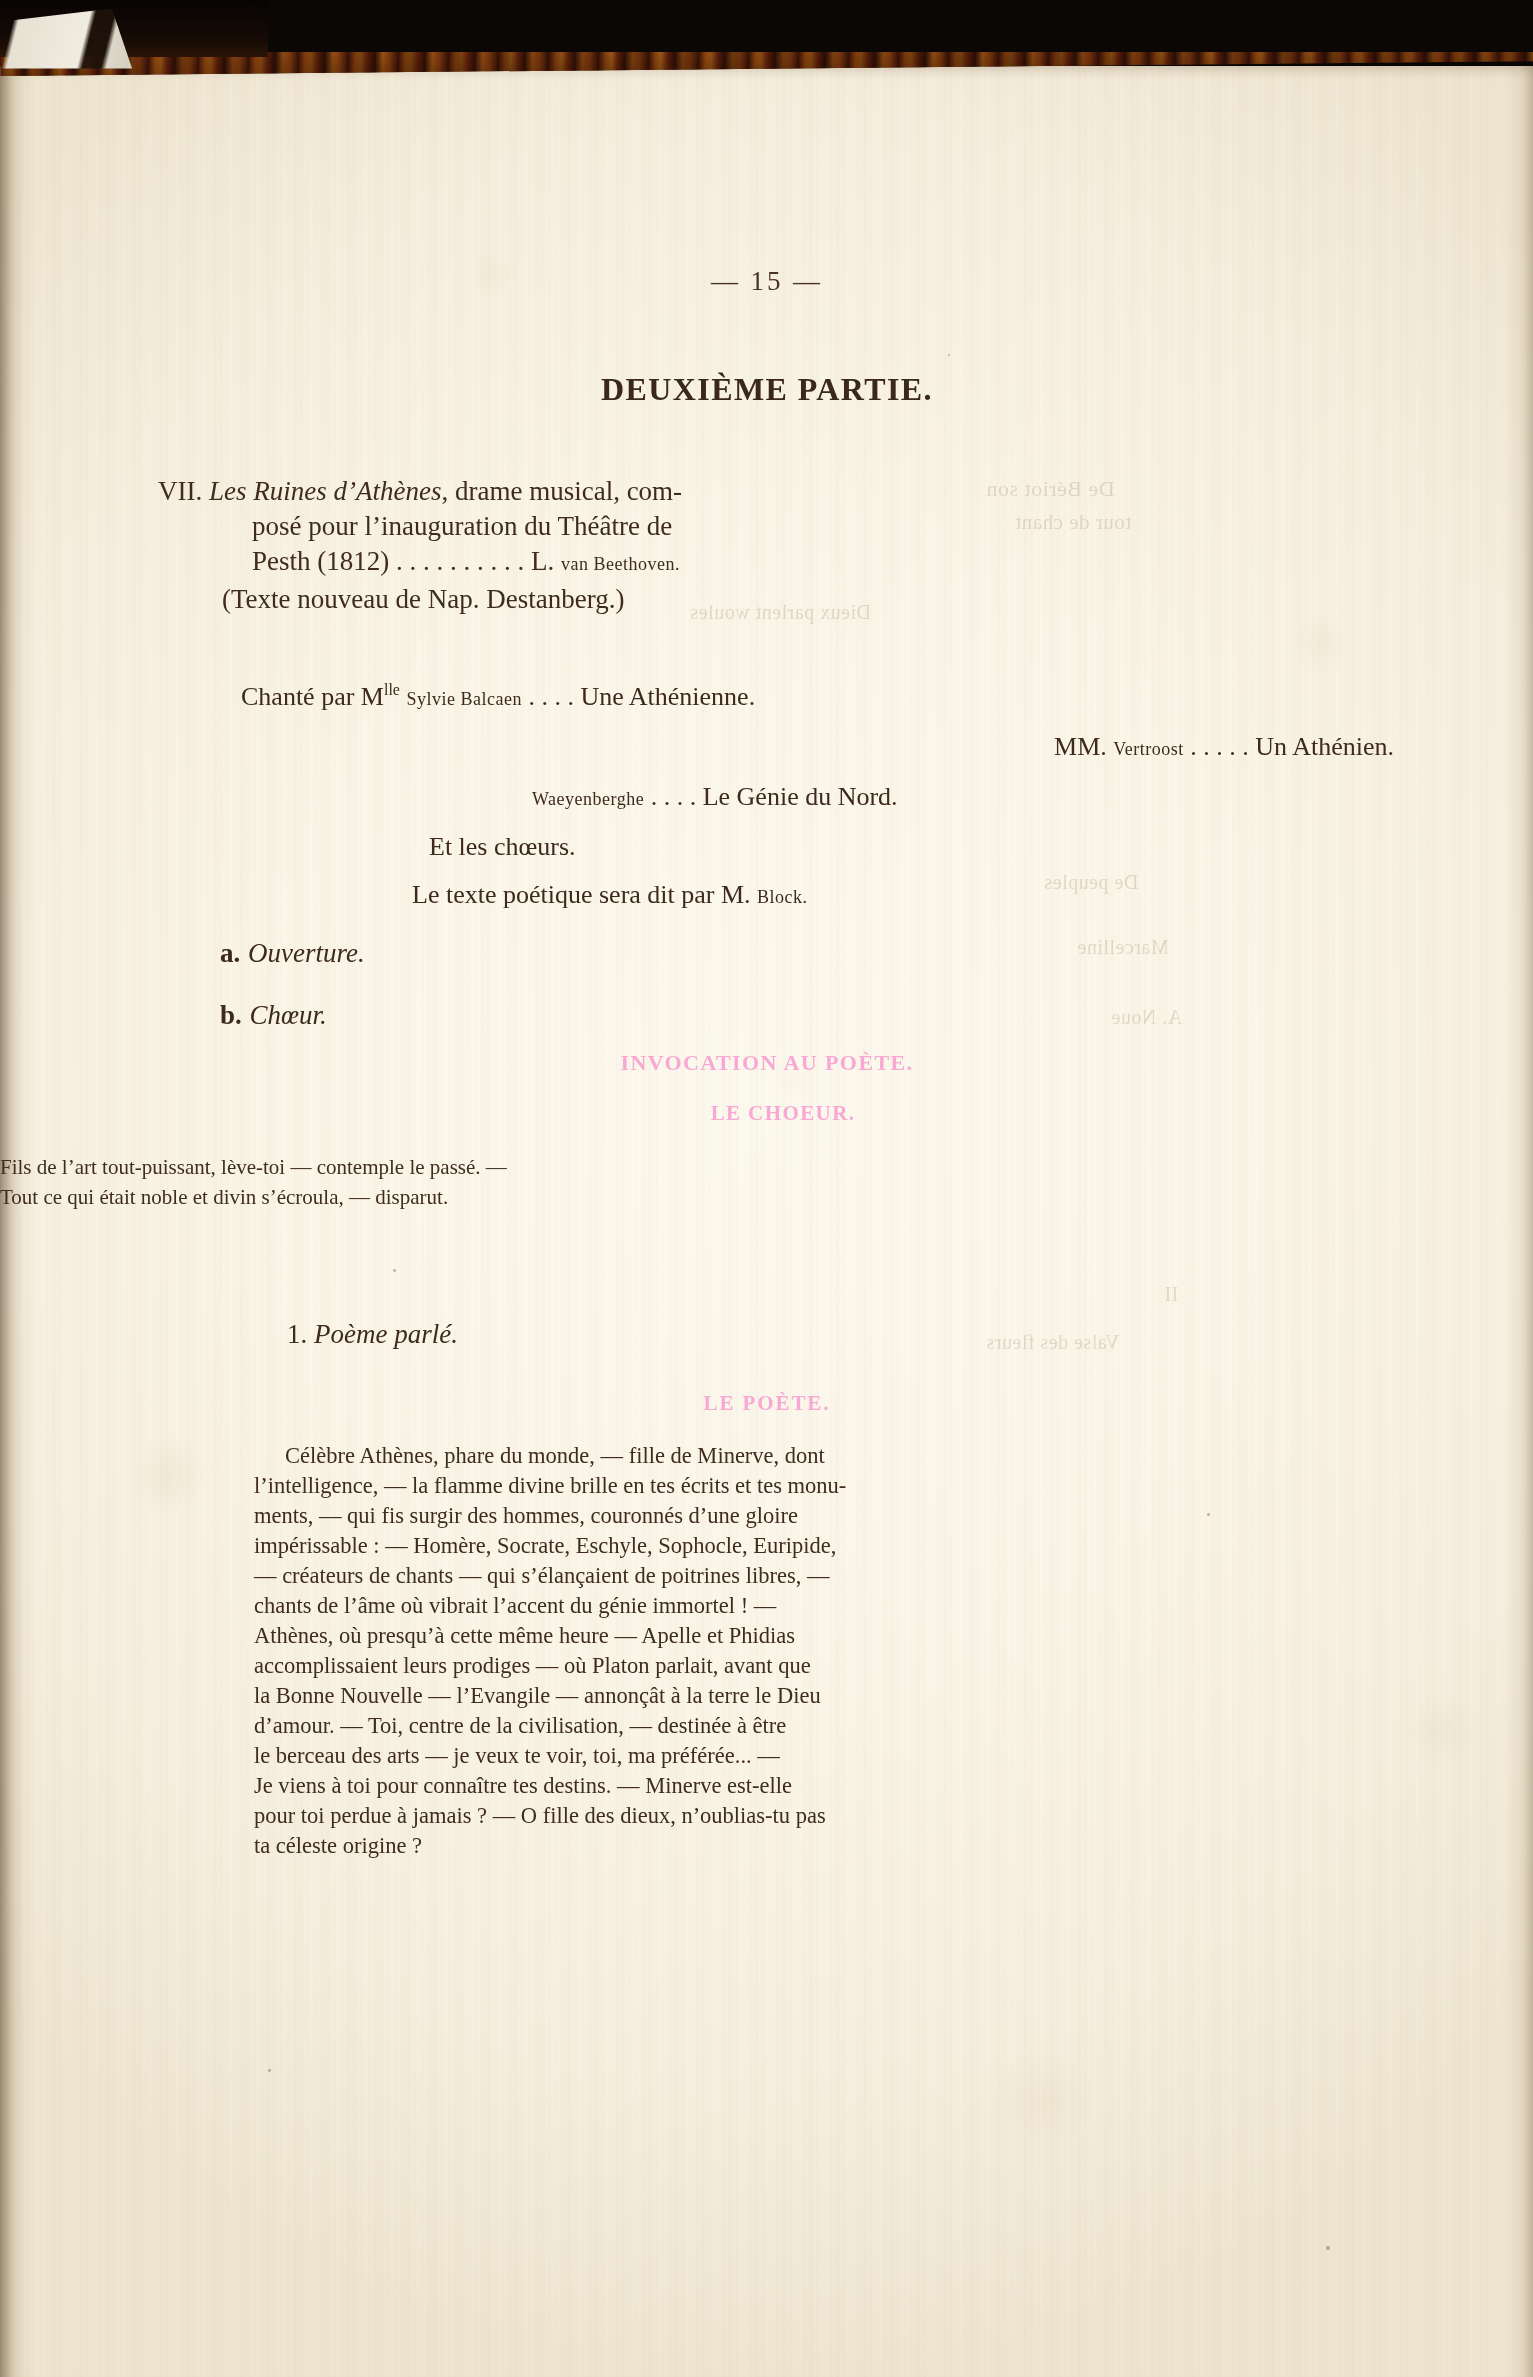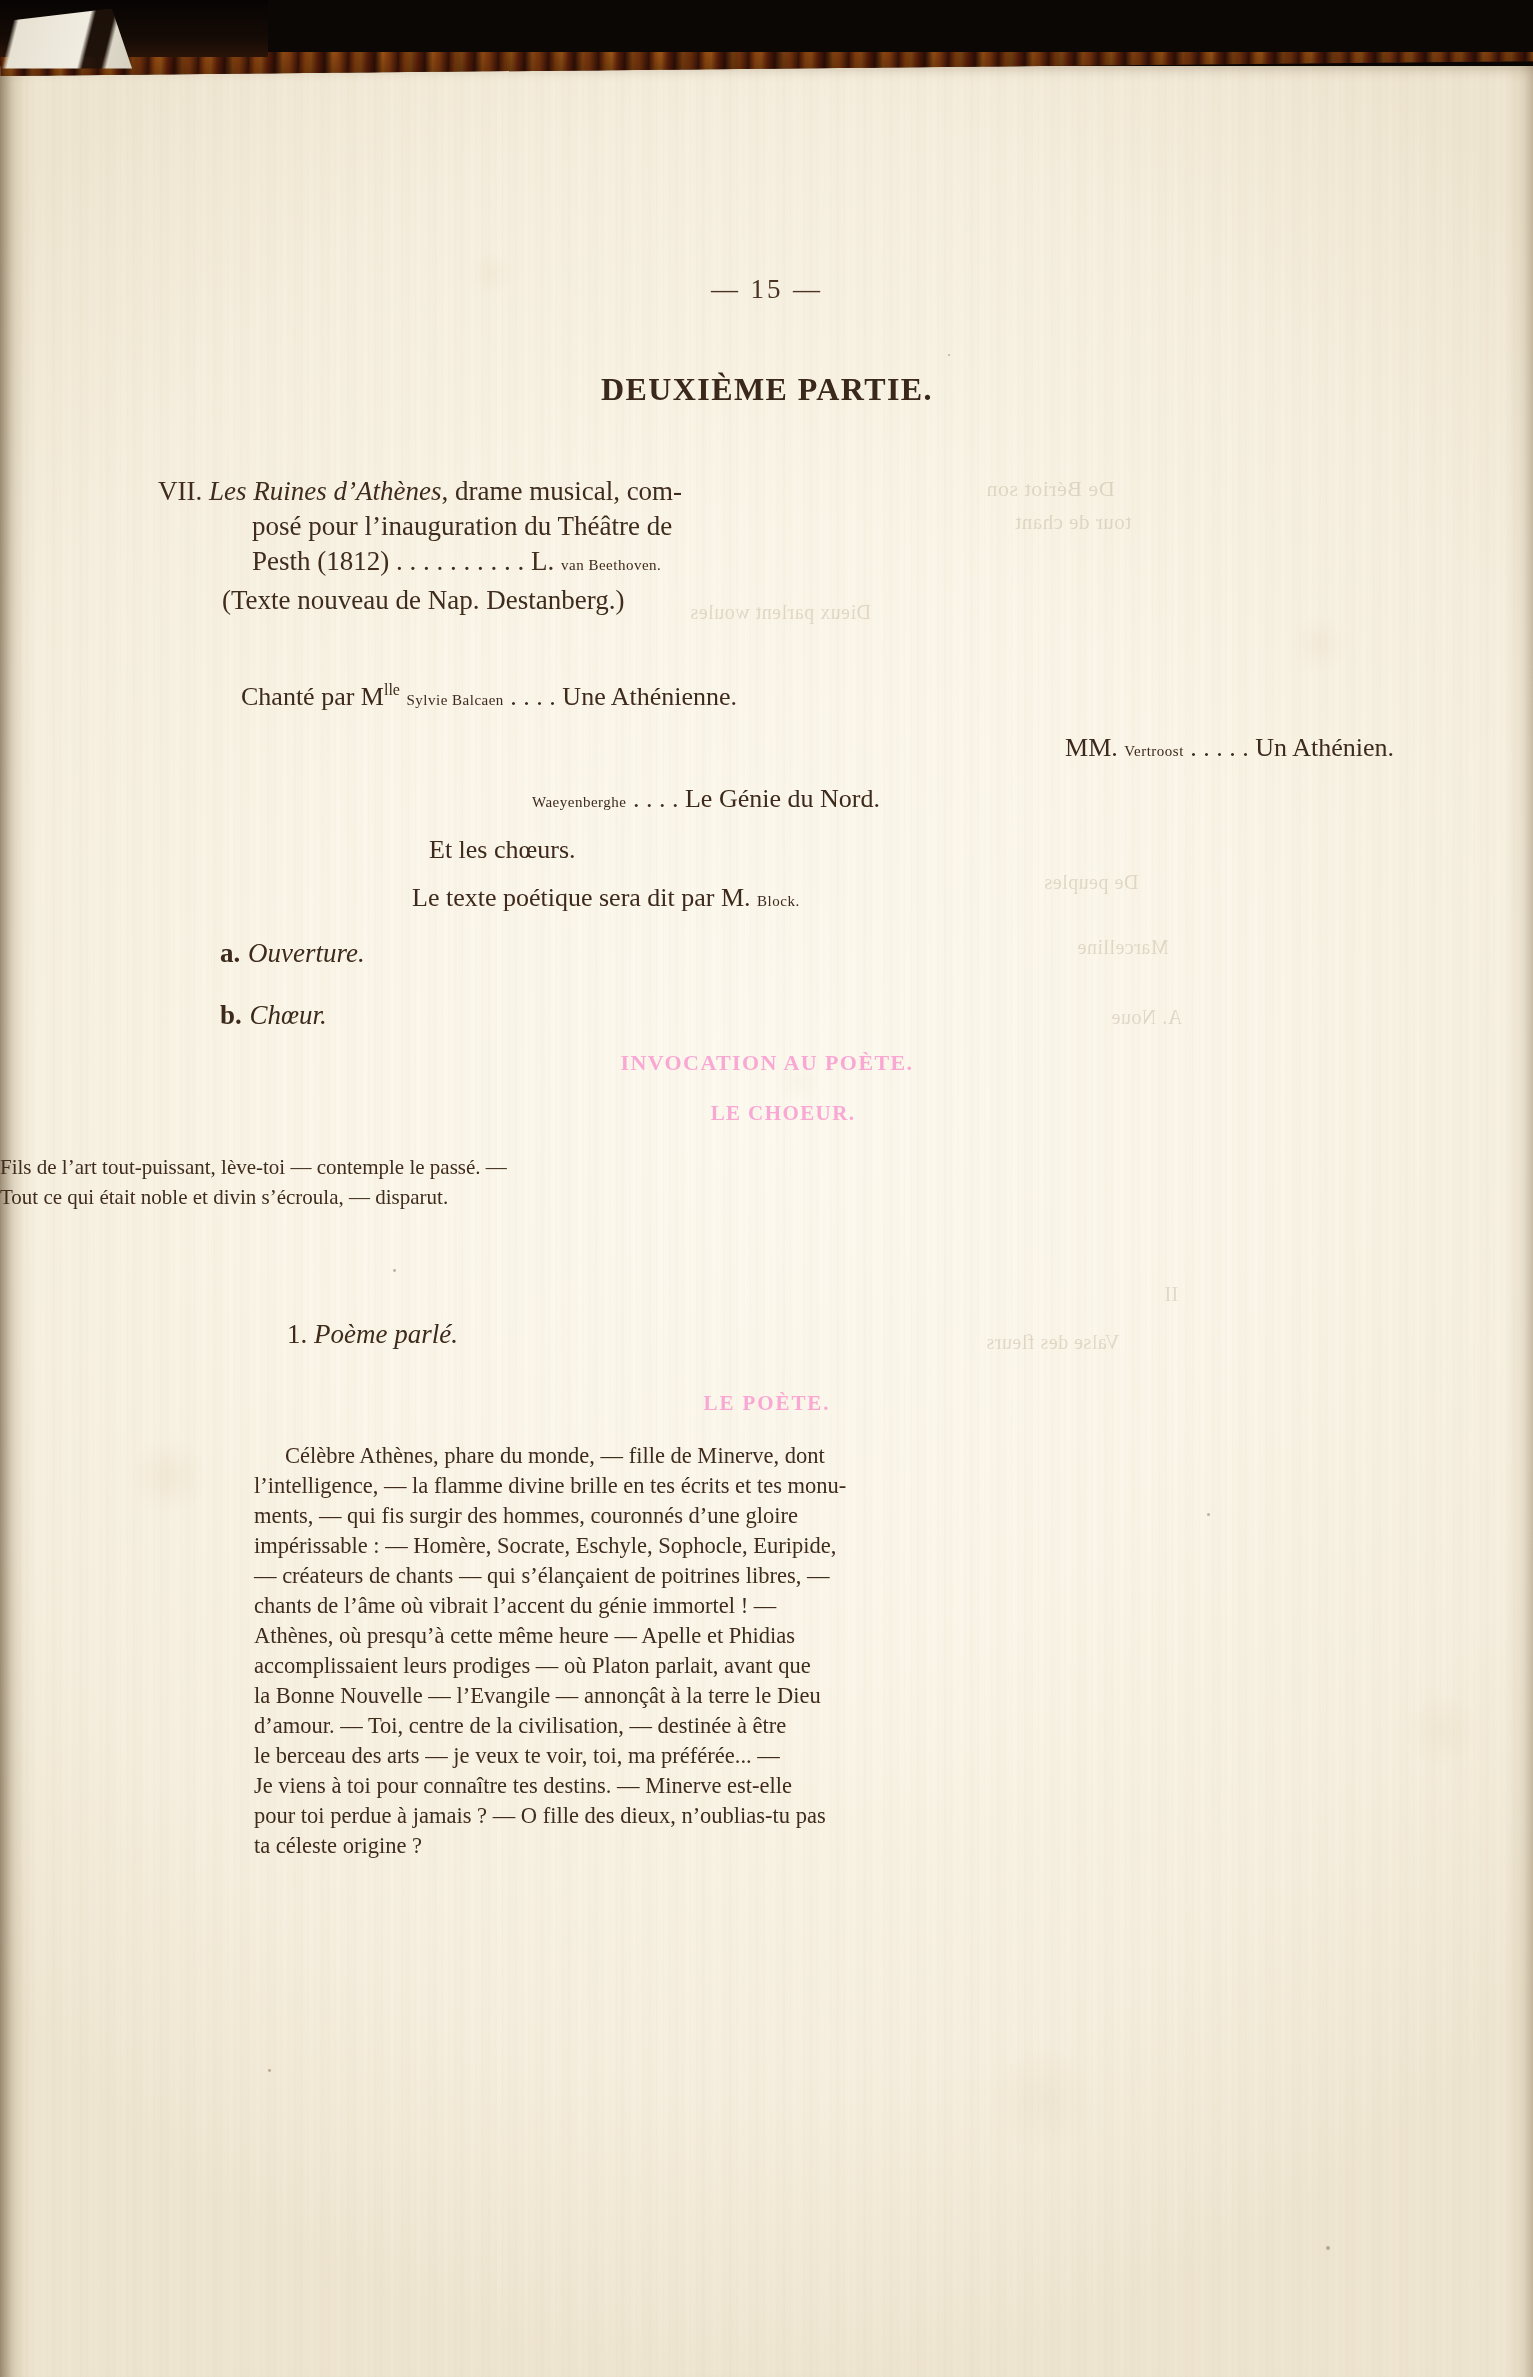--- a/index.html
+++ b/index.html
@@ -181,21 +181,21 @@
   .entry {
     left: 158px;
     width: 1216px;
     font-size: 27px;
     line-height: 35px;
     color: #3f2c1d;
   }
   .entry .ln { display: block; white-space: nowrap; }
   .ital { font-style: italic; }
   .sc {
-    font-size: 15px;
+    font-size: 18px;
     letter-spacing: 0.5px;
   }
   .sup { font-size: 16px; vertical-align: super; }
 
   .ln-l1 { padding-left: 0; }
   .ln-l2 { padding-left: 94px; }
   .ln-l3 { padding-left: 94px; }
   .ln-l4 { padding-left: 64px; }
 
   .cast {
@@ -286,21 +286,21 @@
   <div class="ghost" style="left:1015px; top:510px; font-size:21px;">tour de chant</div>
   <div class="ghost" style="left:690px; top:601px; font-size:20px;">Dieux parlent woules</div>
   <div class="ghost" style="left:1044px; top:871px; font-size:20px;">De peuples</div>
   <div class="ghost" style="left:1077px; top:936px; font-size:20px;">Marcelline</div>
   <div class="ghost" style="left:1111px; top:1006px; font-size:20px;">A. Noue</div>
   <div class="ghost" style="left:1164px; top:1283px; font-size:20px;">II</div>
   <div class="ghost" style="left:986px; top:1331px; font-size:20px;">Valse des fleurs</div>
 
   <div class="content">
 
-    <div class="blk folio" style="top:266px;margin-top:8px;">— 15 —</div>
+    <div class="blk folio" style="top:266px;">— 15 —</div>
 
     <div class="blk part-title" style="top:371px;">DEUXIÈME PARTIE.</div>
 
     <div class="blk entry" style="top:474px;">
       <span class="ln ln-l1">
         <span>VII.</span>
         <span class="ital">Les Ruines d’Athènes</span><span>, drame musical, com-</span>
       </span>
       <span class="ln ln-l2">posé pour l’inauguration du  Théâtre de</span>
       <span class="ln ln-l3">

